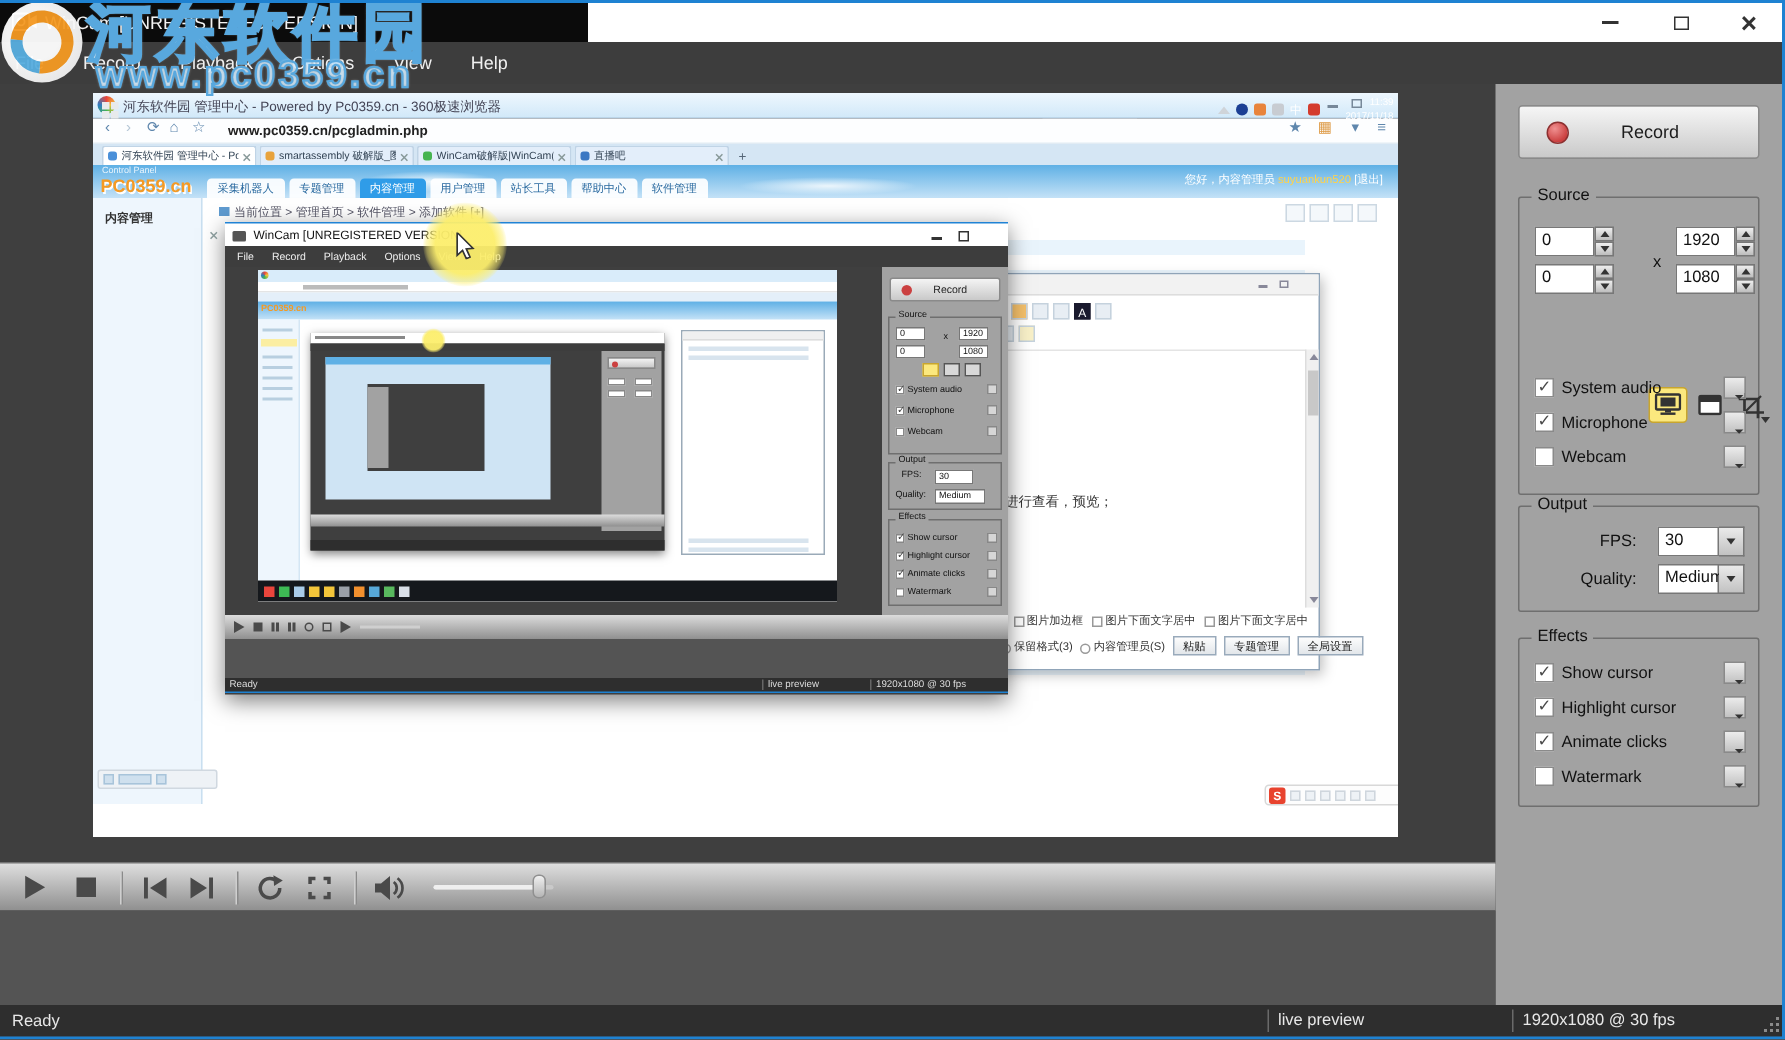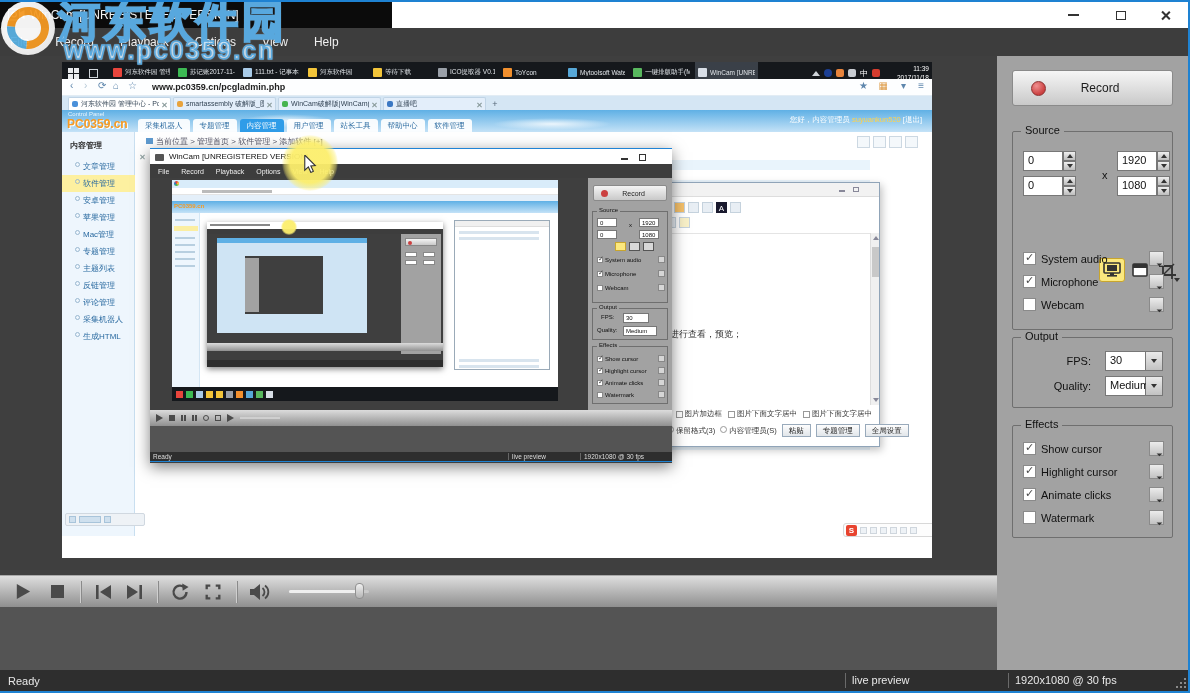--- a/index.html
+++ b/index.html
@@ -128,21 +128,21 @@
   #dlg-body{left:0;top:50px;width:251px;height:172px;background:#fff;border-top:1px solid #e4e4e4;}
   #dlg-text{left:6px;top:94px;font-size:9px;color:#333;}
   #dlg-scroll{left:251px;top:50px;width:9px;height:172px;background:#f0f0f0;border-left:1px solid #ddd;}
   #dlg-thumb{left:1px;top:14px;width:7px;height:30px;background:#c8c8c8;}
   .scr-arr{position:absolute;left:2px;width:0;height:0;border-left:3px solid transparent;border-right:3px solid transparent;}
   #dlg-checks{left:4px;top:226px;display:flex;gap:6px;align-items:center;white-space:nowrap;}
   .dchk{display:flex;align-items:center;gap:2px;font-size:7.5px;color:#333;}
   .dcb{width:7px;height:7px;border:1px solid #999;background:#fff;position:relative;}
   .dcb.checked::after{content:"✓";position:absolute;left:0;top:-3px;font-size:8px;color:#2a6aa0;}
   #dlg-actions{left:4px;top:241px;display:flex;gap:5px;align-items:center;white-space:nowrap;}
-  .dradio{display:flex;align-items:flex-start;gap:2px;font-size:7.5px;color:#333;}
+  .dradio{display:flex;align-items:flex-end;gap:2px;font-size:7.5px;color:#333;}
   .rdot{width:7px;height:7px;border:1px solid #999;border-radius:50%;background:#fff;}
   .dbtn{height:13px;line-height:12px;padding:0 6px;font-size:7.5px;color:#222;background:linear-gradient(#fdfdfd,#e2e6ea);border:1px solid #9ab;}
   
   #nwin{left:88px;top:86px;width:522px;height:315px;background:#3f3f3f;box-shadow:0 4px 14px rgba(0,0,0,.5);}
   #n-title{left:0;top:0;width:522px;height:16px;background:#fff;border-top:1px solid #2083d5;}
   #n-ticon{left:5px;top:5px;width:9px;height:7px;background:#555;border-radius:1px;}
   #n-ttext{left:19px;top:3px;font-size:8px;color:#111;white-space:nowrap;}
   .n-ctl{top:5px;}
   #n-menu{left:0;top:16px;width:522px;height:14px;background:#3d3d3d;display:flex;align-items:center;gap:12px;padding-left:8px;}
   #n-menu .mi{color:#eee;font-size:7px;}
@@ -268,20 +268,27 @@
     </div>
 
   <div id="wm" class="abs">
     <div id="wm-logo" class="abs"></div>
     <div id="wm-t1" class="abs wm-t">河东软件园</div>
     <div id="wm-t2" class="abs wm-t">www.pc0359.cn</div>
   </div>
 
   <div id="shot" class="abs">
 
+    <div id="br-title" class="abs">
+      <div id="br-logo" class="abs"></div>
+      <span id="br-title-text" class="abs">河东软件园 管理中心 - Powered by Pc0359.cn - 360极速浏览器</span>
+      <span class="abs br-ctl" style="right:40px;width:7px;height:2px;top:8px;background:#789;"></span>
+      <span class="abs br-ctl" style="right:24px;width:7px;height:6px;border:1px solid #789;"></span>
+      <span class="abs btx br-ctl" style="right:10px;"></span>
+    </div>
     <div id="br-toolbar" class="abs">
       <span class="navglyph" style="left:8px">‹</span>
       <span class="navglyph" style="left:22px;color:#b5c7d6">›</span>
       <span class="navglyph" style="left:36px">⟳</span>
       <span class="navglyph" style="left:51px">⌂</span>
       <span class="navglyph" style="left:66px">☆</span>
       <span id="br-url" class="abs">www.pc0359.cn/pcgladmin.php</span>
       <span class="navglyph" style="right:64px;left:auto">★</span>
       <span class="navglyph" style="right:44px;left:auto;color:#d94;">▦</span>
       <span class="navglyph" style="right:26px;left:auto">▾</span>
@@ -324,33 +331,20 @@
           <span class="pill">用户管理</span>
           <span class="pill">站长工具</span>
           <span class="pill">帮助中心</span>
           <span class="pill">软件管理</span>
         </div>
       <span id="greet"><span>您好，内容管理员 </span><span class="u">suyuankun520</span><span> [退出]</span></span>
     </div>
 
     <div id="adm-side" class="abs">
       <span id="adm-side-h" class="abs">内容管理</span>
-      <div id="side-items">
-          <div class="sitem">文章管理</div>
-          <div class="sitem active">软件管理</div>
-          <div class="sitem">安卓管理</div>
-          <div class="sitem">苹果管理</div>
-          <div class="sitem">Mac管理</div>
-          <div class="sitem">专题管理</div>
-          <div class="sitem">主题列表</div>
-          <div class="sitem">反链管理</div>
-          <div class="sitem">评论管理</div>
-          <div class="sitem">采集机器人</div>
-          <div class="sitem">生成HTML</div>
-        </div>
     </div>
     <span id="crumb" class="abs">当前位置 &gt; 管理首页 &gt; 软件管理 &gt; 添加软件 [+]</span>
     <span class="abs qicon" style="right:62px"></span>
     <span class="abs qicon" style="right:46px"></span>
     <span class="abs qicon" style="right:30px"></span>
     <span class="abs qicon" style="right:14px"></span>
     <div id="stripes" class="abs"></div>
 
     <div id="dlg" class="abs">
       <div id="dlg-title" class="abs">

